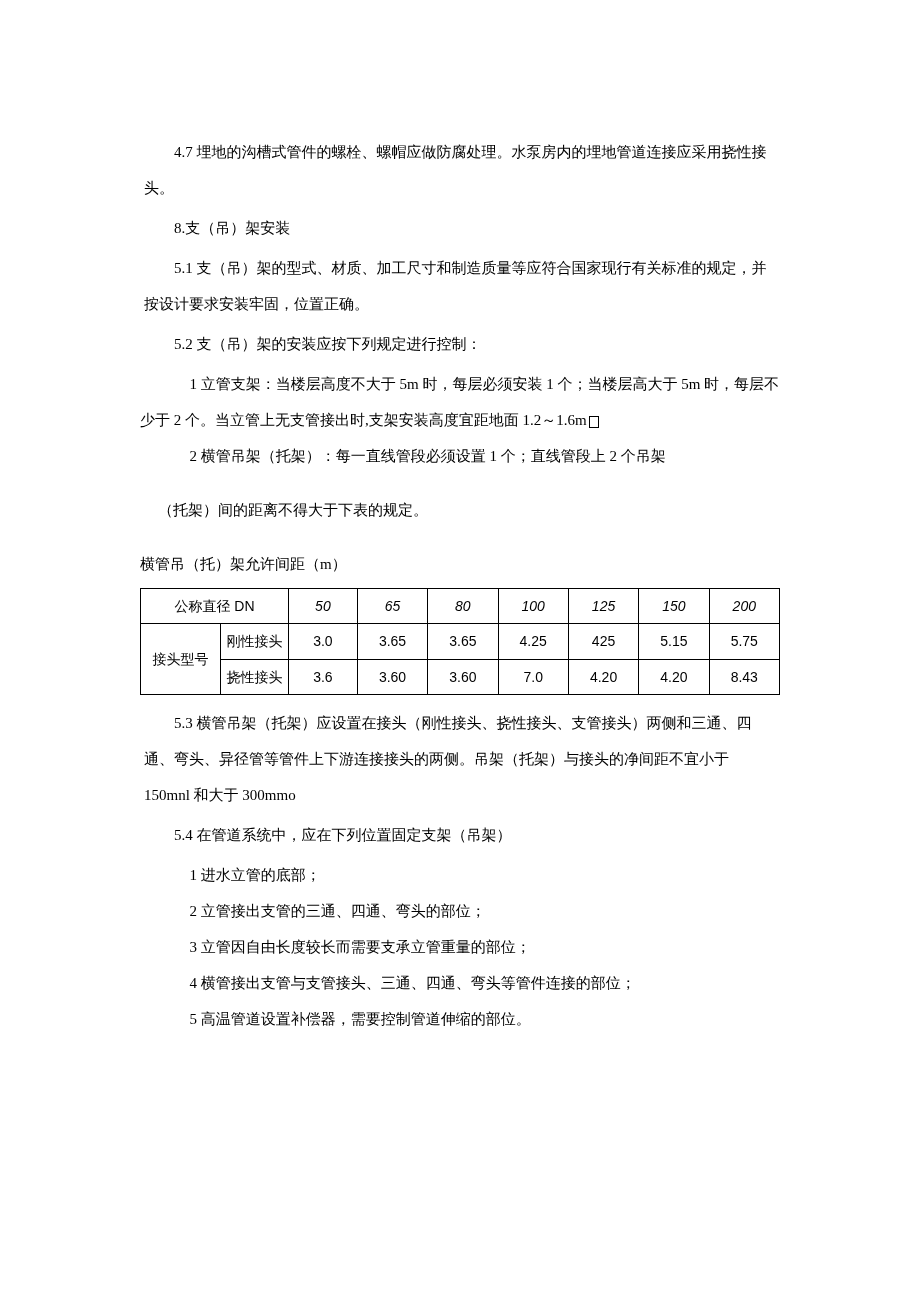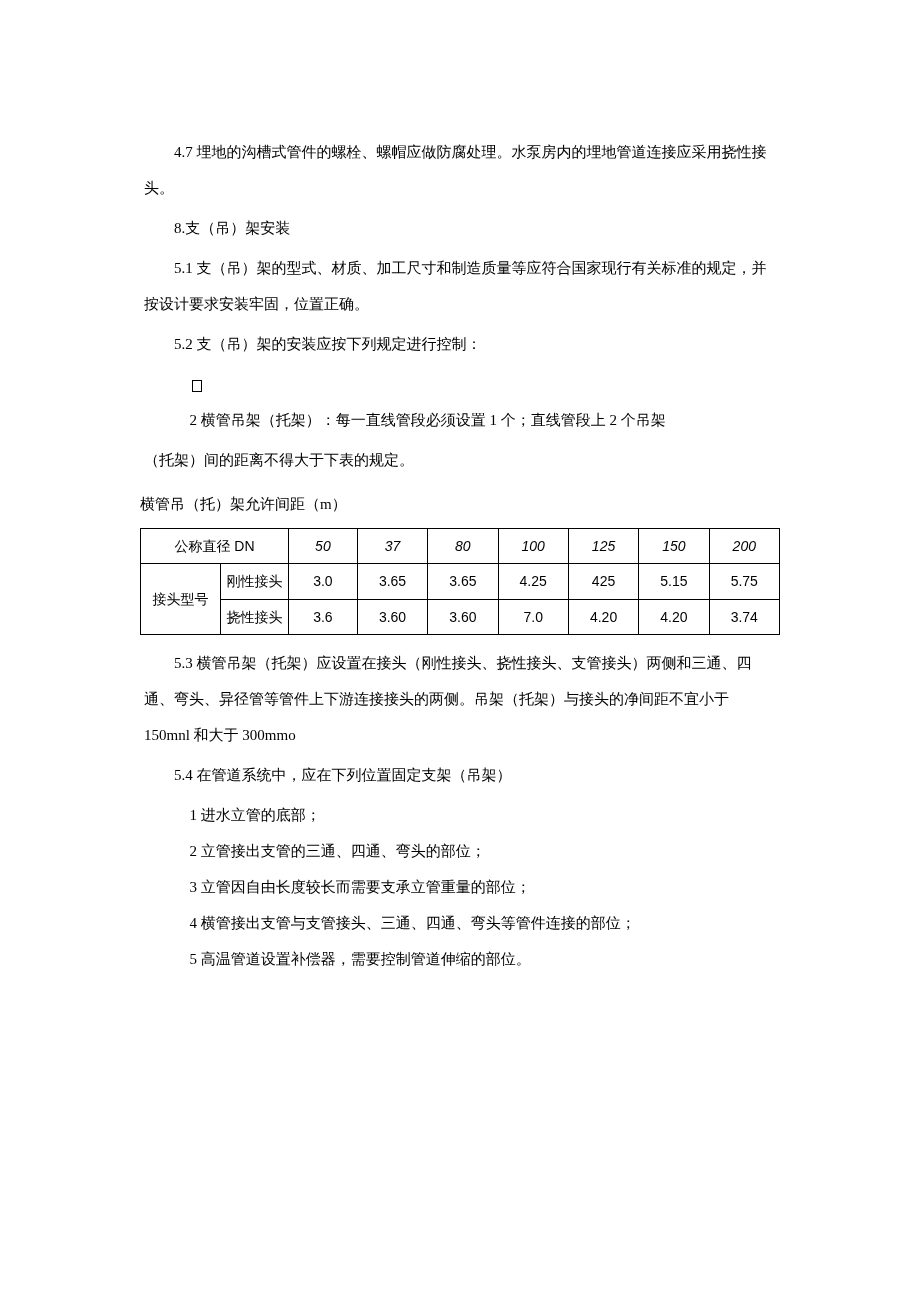--- a/index.html
+++ b/index.html
@@ -18,21 +18,21 @@
     }
     .para {
       text-indent: 2em;
       margin: 4px;
     }
     .para-sub {
       text-indent: 3.3em;
       margin: 0;
     }
     .para-wrap {
-      margin: 4px;
+      margin: 18px;
     }
     .table-caption {
       margin-top: 8px;
       margin-bottom: 6px;
     }
     table {
       border-collapse: collapse;
       width: 100%;
       margin-bottom: 10px;
     }
@@ -64,32 +64,32 @@
       margin-left: 2px;
     }
   </style>
 </head>
 <body>
 
 <p class="para">4.7 埋地的沟槽式管件的螺栓、螺帽应做防腐处理。水泵房内的埋地管道连接应采用挠性接头。</p>
 <p class="para">8.支（吊）架安装</p>
 <p class="para">5.1 支（吊）架的型式、材质、加工尺寸和制造质量等应符合国家现行有关标准的规定，并按设计要求安装牢固，位置正确。</p>
 <p class="para">5.2 支（吊）架的安装应按下列规定进行控制：</p>
-<p class="para-sub"><span class="box-char"></span></p>
+<p class="para-sub"><span>1 立管支架：当楼层高度不大于 5m 时，每层必须安装 1 个；当楼层高大于 5m 时，每层不少于 2 个。当立管上无支管接出时,支架安装高度宜距地面 1.2～1.6m</span><span class="box-char"></span></p>
 <p class="para-sub">2 横管吊架（托架）：每一直线管段必须设置 1 个；直线管段上 2 个吊架</p>
 <p class="para-wrap">（托架）间的距离不得大于下表的规定。</p>
 
 <p class="table-caption">横管吊（托）架允许间距（m）</p>
 
 <table>
   <tbody>
       <tr>
     <th colspan="2">公称直径 DN</th>
     <th class="col-header">50</th>
-    <th class="col-header">37</th>
+    <th class="col-header">65</th>
     <th class="col-header">80</th>
     <th class="col-header">100</th>
     <th class="col-header">125</th>
     <th class="col-header">150</th>
     <th class="col-header">200</th>
   </tr>
   <tr>
     <td rowspan="2" class="row-label">接头型号</td>
     <td class="sub-label">刚性接头</td>
     <td>3.0</td>
@@ -101,21 +101,21 @@
     <td>5.75</td>
   </tr>
   <tr>
     <td class="sub-label">挠性接头</td>
     <td>3.6</td>
     <td>3.60</td>
     <td>3.60</td>
     <td>7.0</td>
     <td>4.20</td>
     <td>4.20</td>
-    <td>3.74</td>
+    <td>8.43</td>
   </tr>
 </tbody>
   </table>
 
 <p class="para">5.3 横管吊架（托架）应设置在接头（刚性接头、挠性接头、支管接头）两侧和三通、四通、弯头、异径管等管件上下游连接接头的两侧。吊架（托架）与接头的净间距不宜小于 150mnl 和大于 300mmo</p>
 <p class="para">5.4 在管道系统中，应在下列位置固定支架（吊架）</p>
 <p class="para-sub">1 进水立管的底部；</p>
 <p class="para-sub">2 立管接出支管的三通、四通、弯头的部位；</p>
 <p class="para-sub">3 立管因自由长度较长而需要支承立管重量的部位；</p>
 <p class="para-sub">4 横管接出支管与支管接头、三通、四通、弯头等管件连接的部位；</p>

